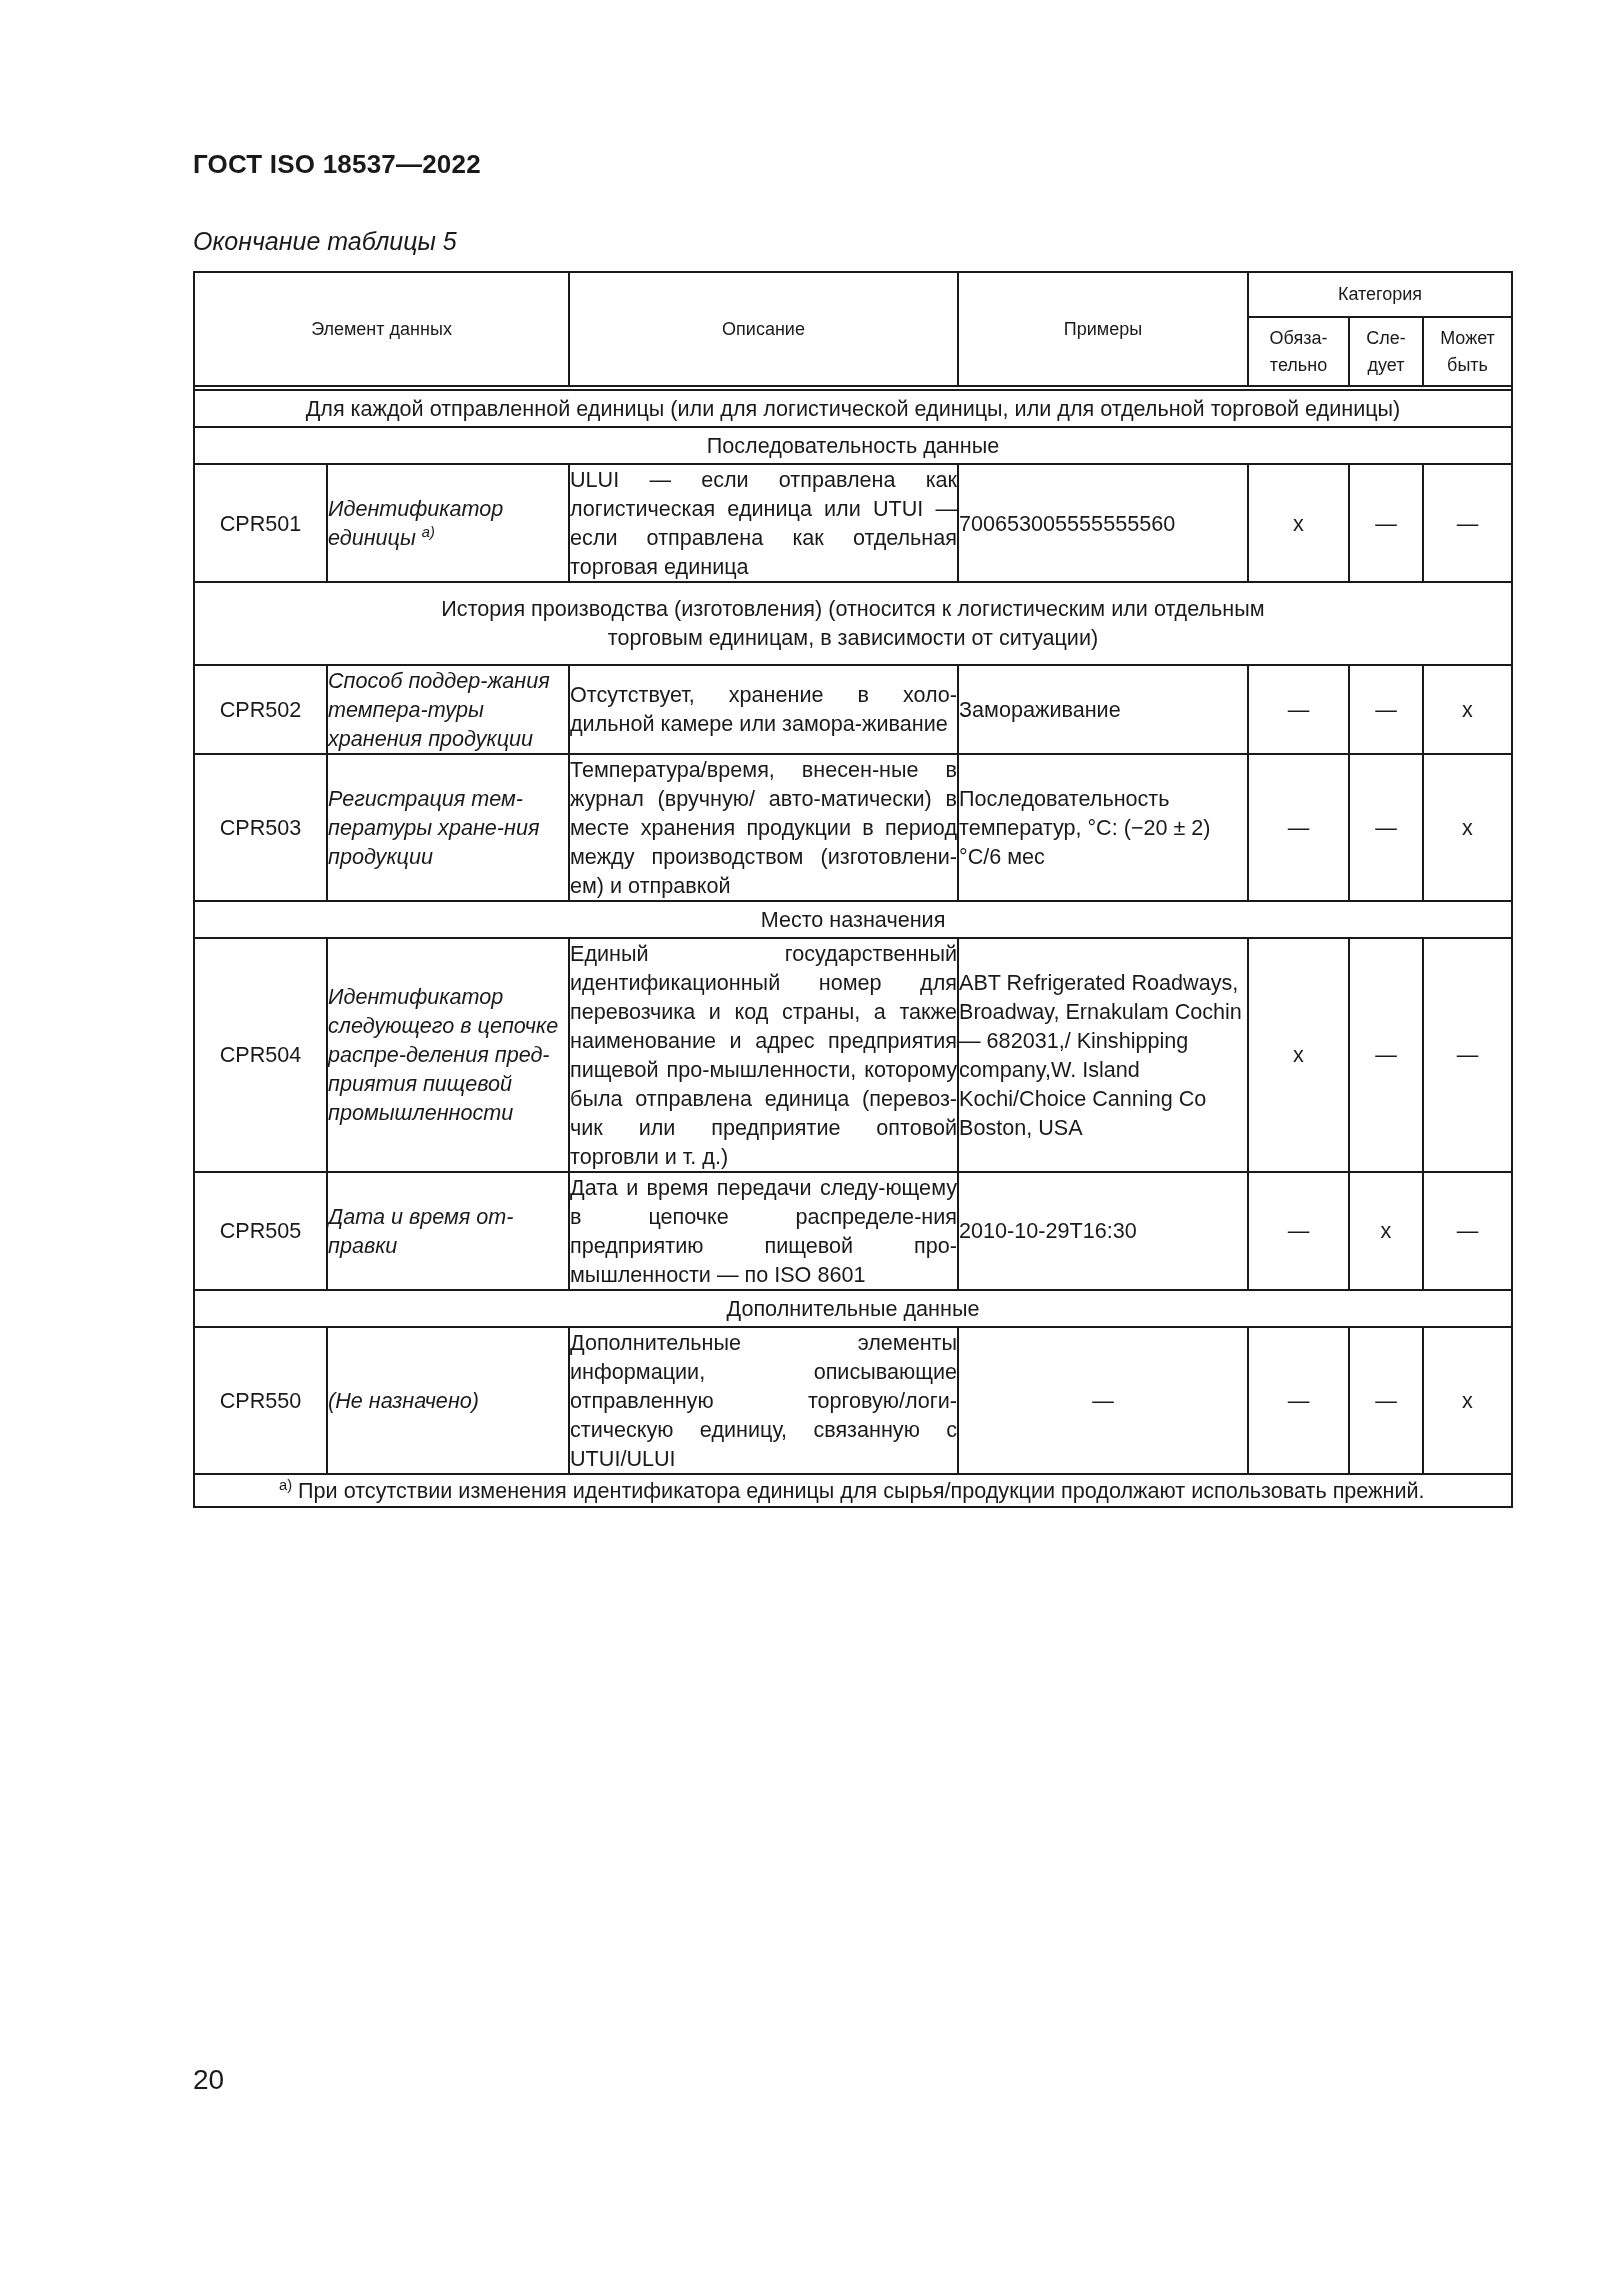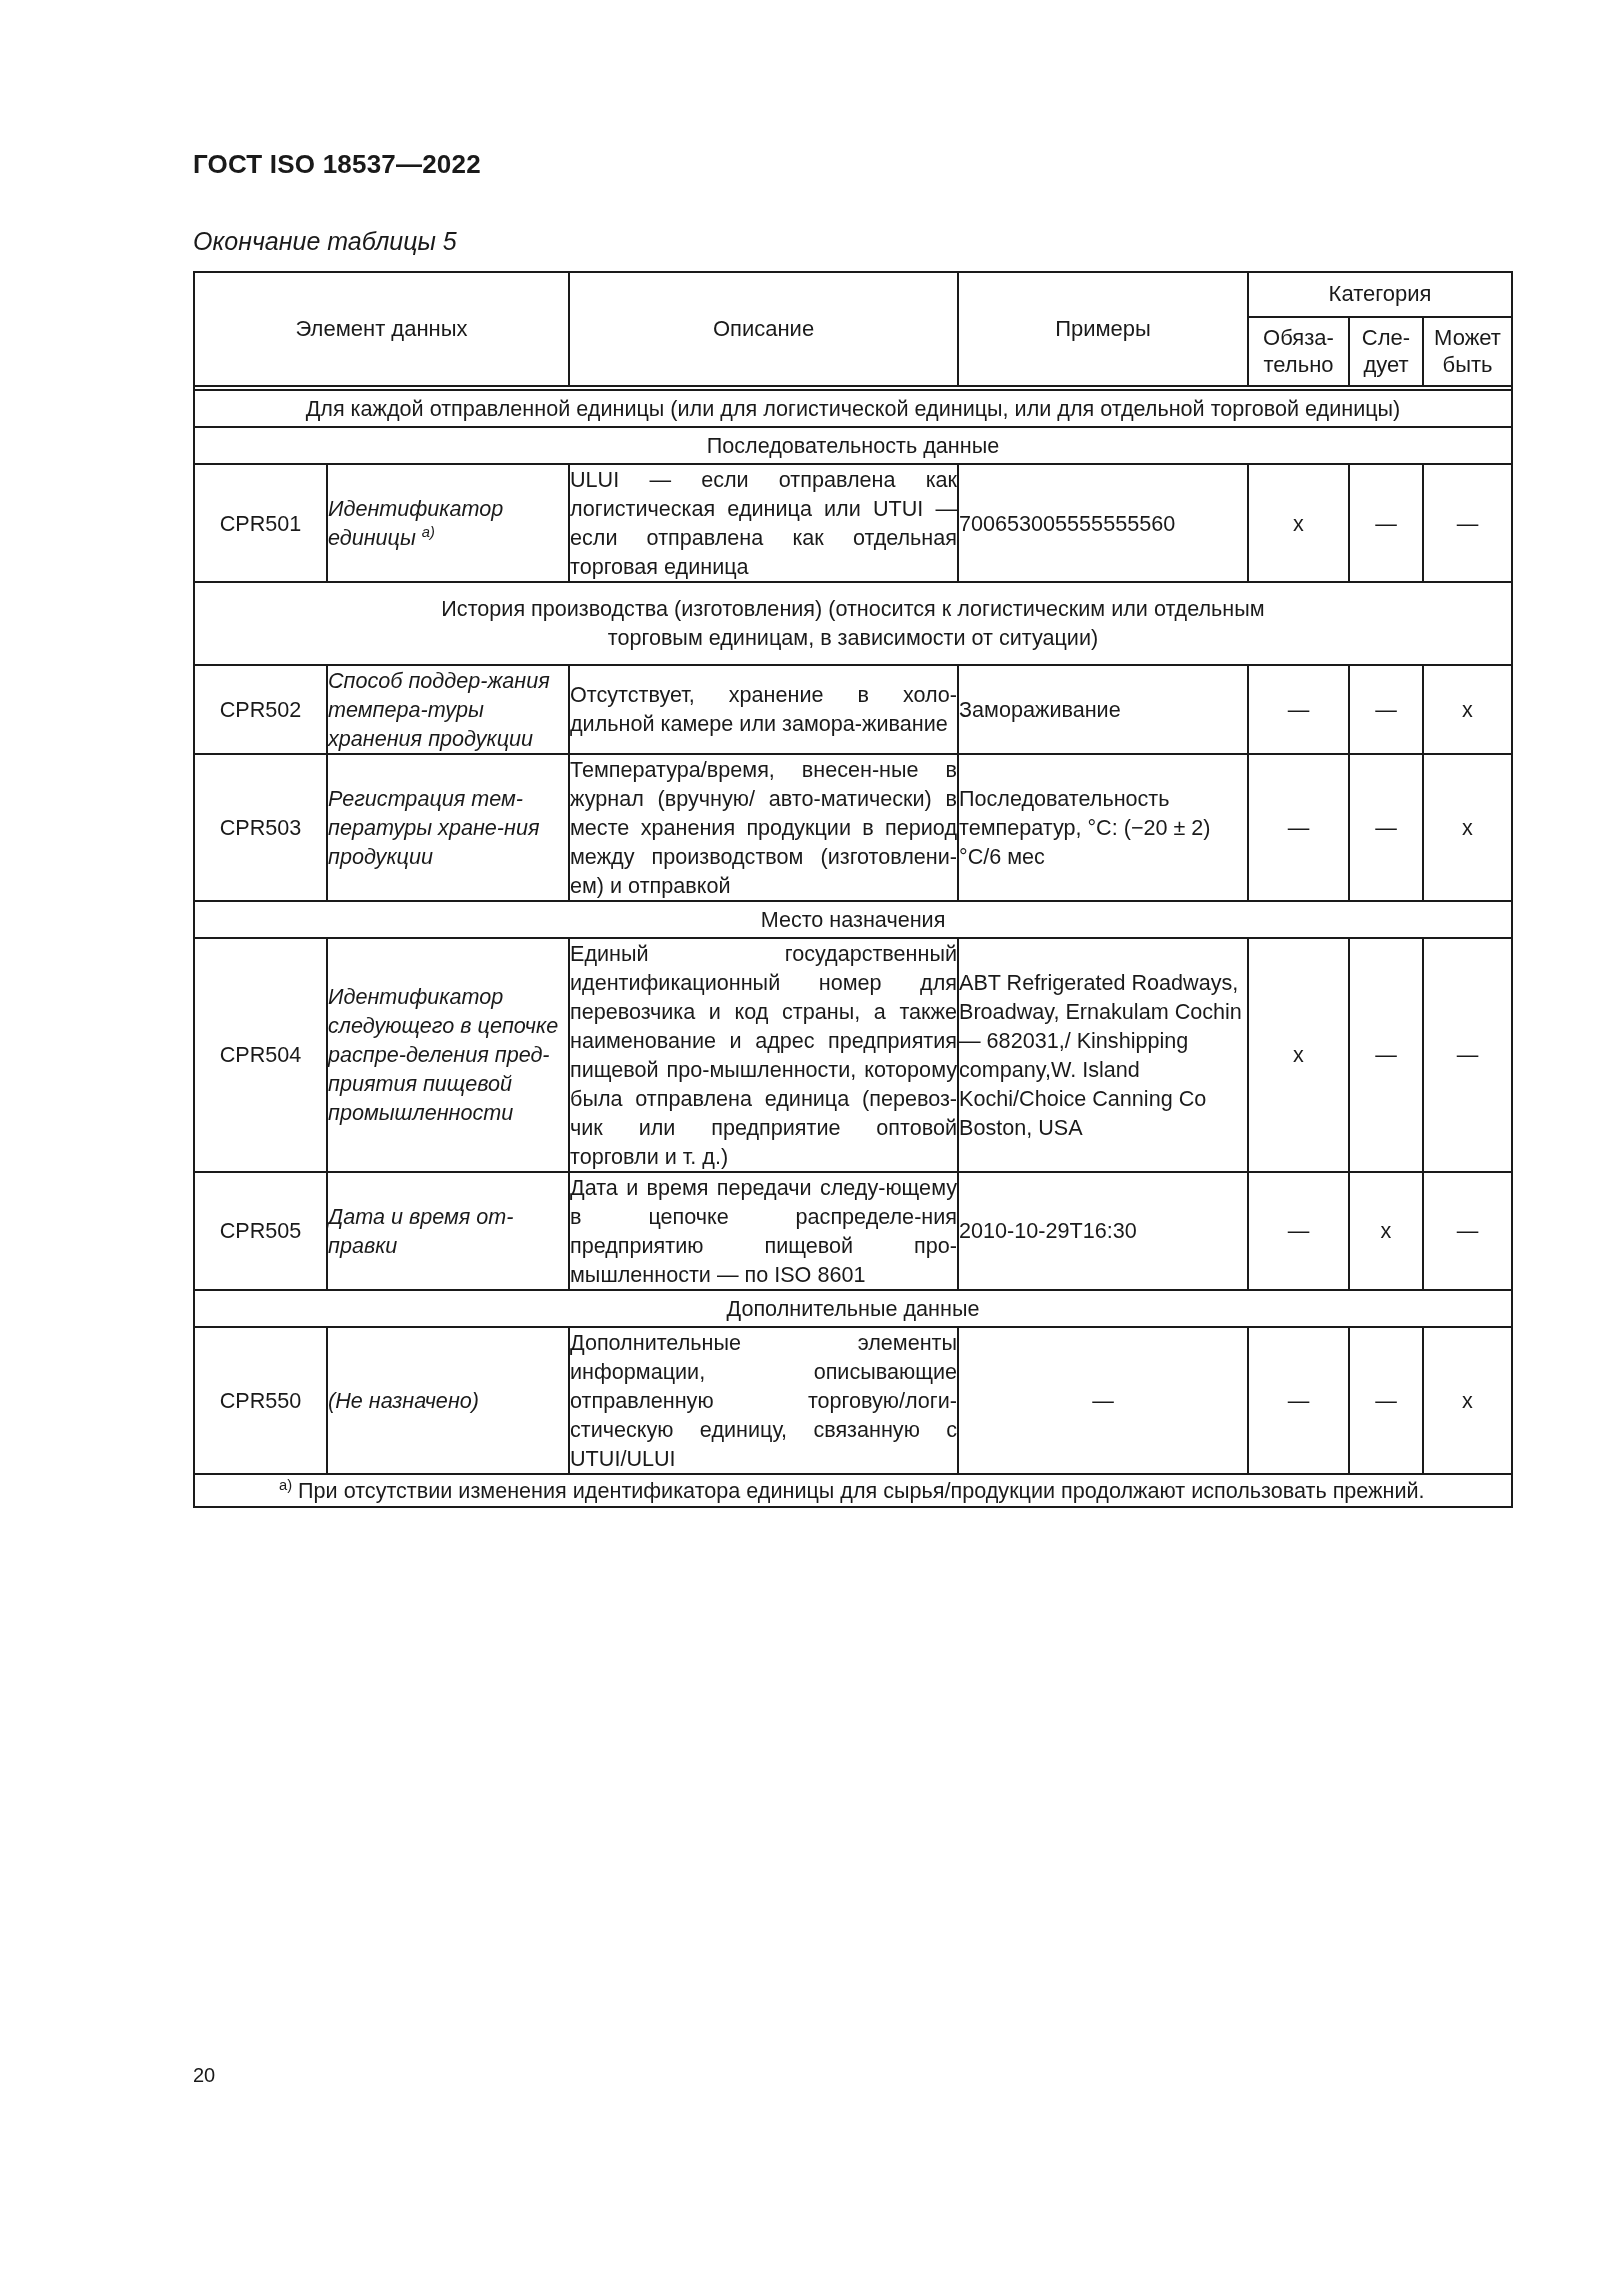--- a/index.html
+++ b/index.html
@@ -26,40 +26,40 @@
       position: absolute;
       left: 193px;
       top: 227px;
       font-size: 25px;
       font-style: italic;
     }
     .page-number {
       position: absolute;
       left: 193px;
       top: 2064px;
-      font-size: 20px;
+      font-size: 28px;
     }
     table.main {
       position: absolute;
       left: 193px;
       top: 271px;
       width: 1319px;
       border-collapse: collapse;
       table-layout: fixed;
       font-size: 21.6px;
       line-height: 29px;
     }
     table.main td, table.main th {
       border: 2px solid #1a1a1a;
       padding: 0;
       vertical-align: middle;
       font-weight: normal;
     }
     table.main th {
-      font-size: 22px;
+      font-size: 18px;
       line-height: 26.5px;
       text-align: center;
       margin-left: 26px;
     }
     .h-top { height: 43px; }
     .h-bot { height: 69px; }
     .header-end td { border-bottom: 4.9px double #1a1a1a; height: 2px; padding: 0; }
     .sep td { border-top: 3.9px solid #1a1a1a; }
     .section td {
       text-align: center;

